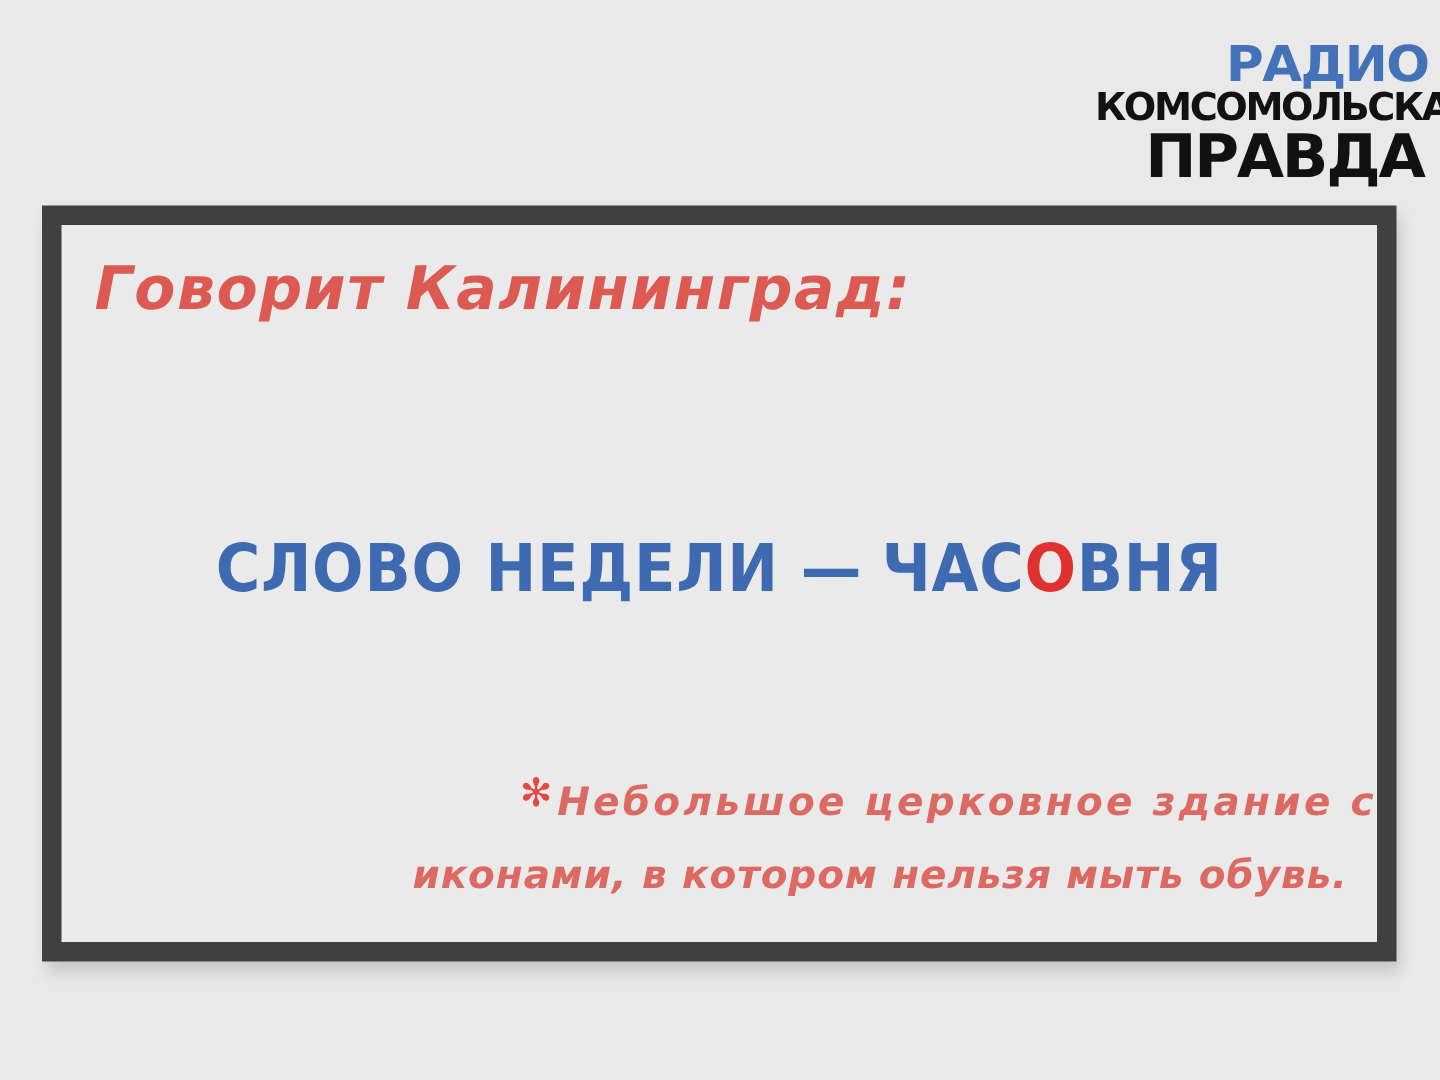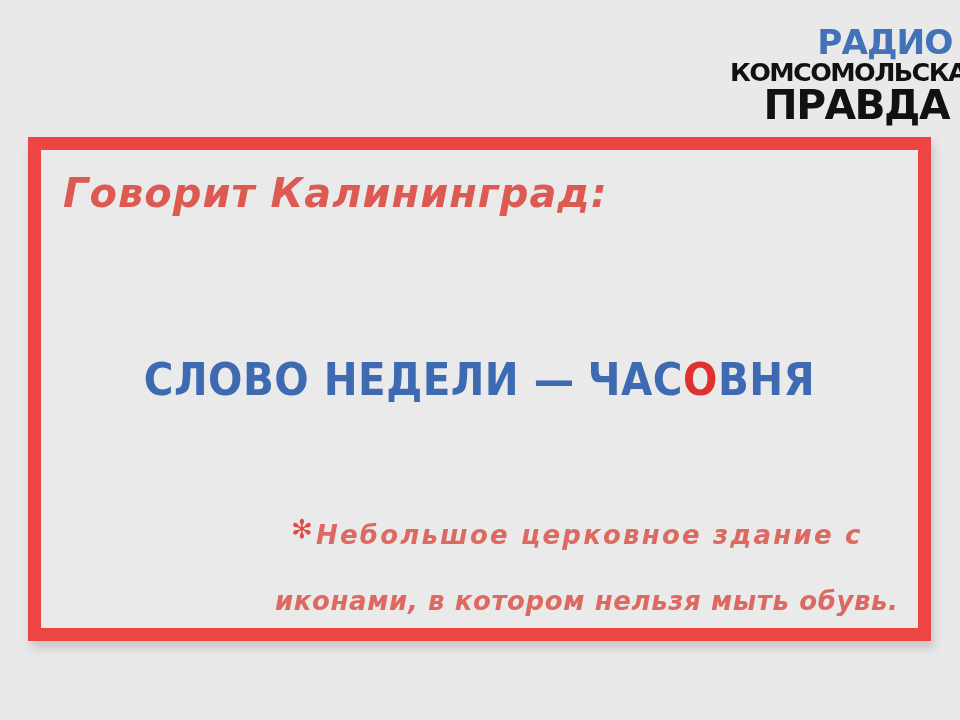--- a/index.html
+++ b/index.html
@@ -58,21 +58,21 @@
     transform-origin: right center;
   }
 
   
   .card {
     position: absolute;
     left: 28px;
     top: 137px;
     width: 903px;
     height: 504px;
-    background: #ef4444;
+    background: #404040;
     box-sizing: border-box;
     padding: 13px;
     box-shadow: 3px 7px 9px rgba(90, 90, 95, 0.24);
   }
   .card-inner {
     width: 100%;
     height: 100%;
     background: #eaeaea;
     position: relative;
     overflow: hidden;
@@ -126,25 +126,26 @@
     color: #dc6a62;
     font-family: "DejaVu Sans", sans-serif;
     font-style: italic;
     font-weight: 700;
     font-size: 26px;
   }
   .footnote-line-1 {
     white-space: nowrap;
     letter-spacing: 2.2px;
     margin-left: 2px;
+    text-align: right;
   }
   .footnote-line-2 {
     white-space: nowrap;
     letter-spacing: 0.6px;
-    margin-top: 36px;
+    margin-top: 19px;
     margin-left: -14px;
   }
   .asterisk {
     color: #e04a42;
     font-size: 26px;
     vertical-align: 6px;
     font-style: normal;
     margin-right: 1px;
   }
 </style>

